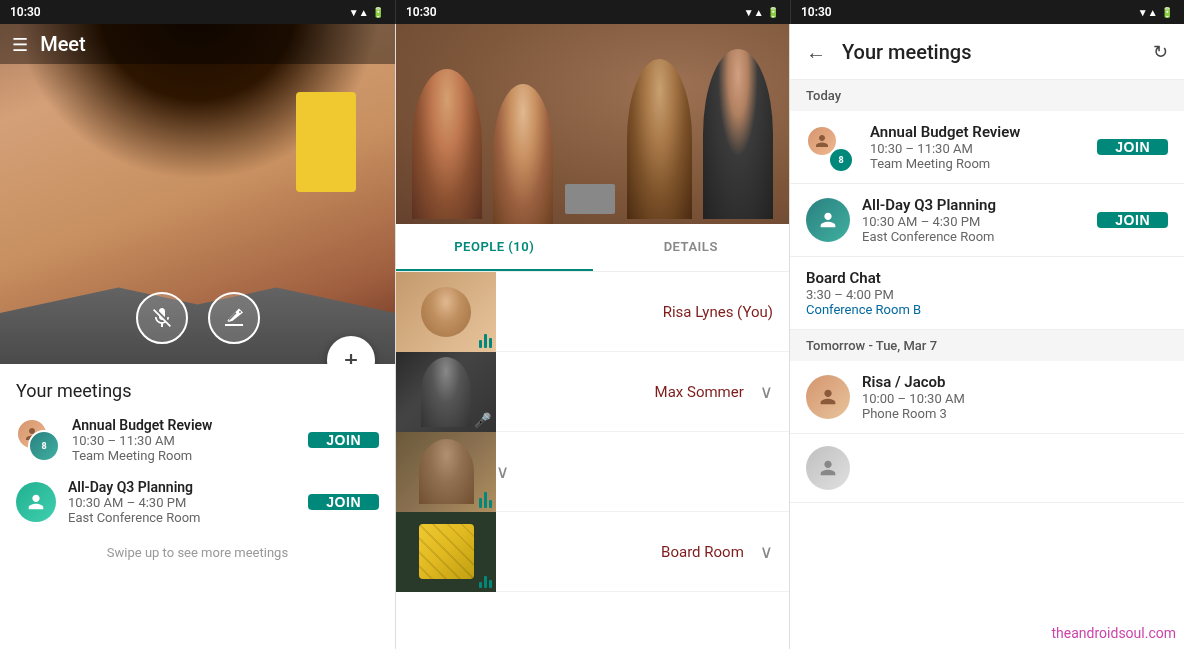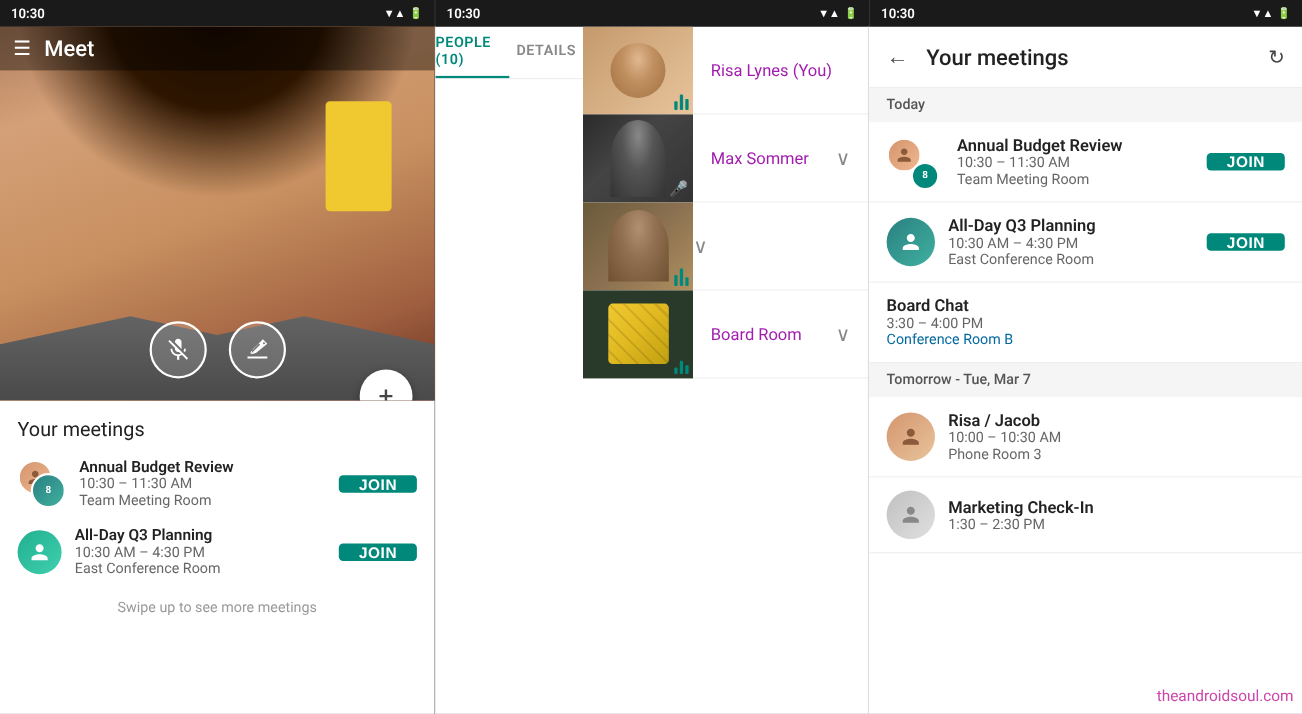--- a/index.html
+++ b/index.html
@@ -196,21 +196,21 @@
       color: #999;
       font-size: 13px;
       padding-top: 4px;
     }
 
     
     .panel-middle {
       width: 395px;
       flex-shrink: 0;
       display: flex;
-      flex-direction: row;
+      flex-direction: column;
       background: white;
       border-left: 1px solid #ddd;
       border-right: 1px solid #ddd;
     }
 
     .group-video-area {
       height: 200px;
       background: linear-gradient(180deg, #8a7060 0%, #b09080 40%, #c0a090 100%);
       position: relative;
       overflow: hidden;
@@ -286,21 +286,22 @@
     }
     .bar {
       width: 3px;
       background: #00897B;
       border-radius: 1px;
     }
     .person-name {
       flex: 1;
       padding: 0 16px;
       font-size: 15px;
-      color: #a21caf;
+      color: #7f1d1d;
+      text-align: right;
     }
     .chevron-icon {
       padding-right: 16px;
       color: #888;
       font-size: 18px;
     }
     .muted-icon {
       position: absolute;
       bottom: 4px;
       right: 4px;
@@ -688,21 +689,17 @@
         <div class="right-meeting-room">Phone Room 3</div>
       </div>
     </div>
 
     <div class="right-meeting-item">
       <div class="right-meeting-avatar" style="background:linear-gradient(135deg,#c0c0c0,#e0e0e0);display:flex;align-items:center;justify-content:center;">
         <svg width="22" height="22" viewBox="0 0 24 24" fill="#888">
             <path d="M12 12c2.21 0 4-1.79 4-4s-1.79-4-4-4-4 1.79-4 4 1.79 4 4 4zm0 2c-2.67 0-8 1.34-8 4v2h16v-2c0-2.66-5.33-4-8-4z"></path>
           </svg>
       </div>
-      <div class="right-meeting-info">
-        <div class="right-meeting-title">Marketing Check-In</div>
-        <div class="right-meeting-time">1:30 – 2:30 PM</div>
-      </div>
     </div>
 
     <div class="watermark">theandroidsoul.com</div>
   </div>
 </div>
 
 </body></html>

